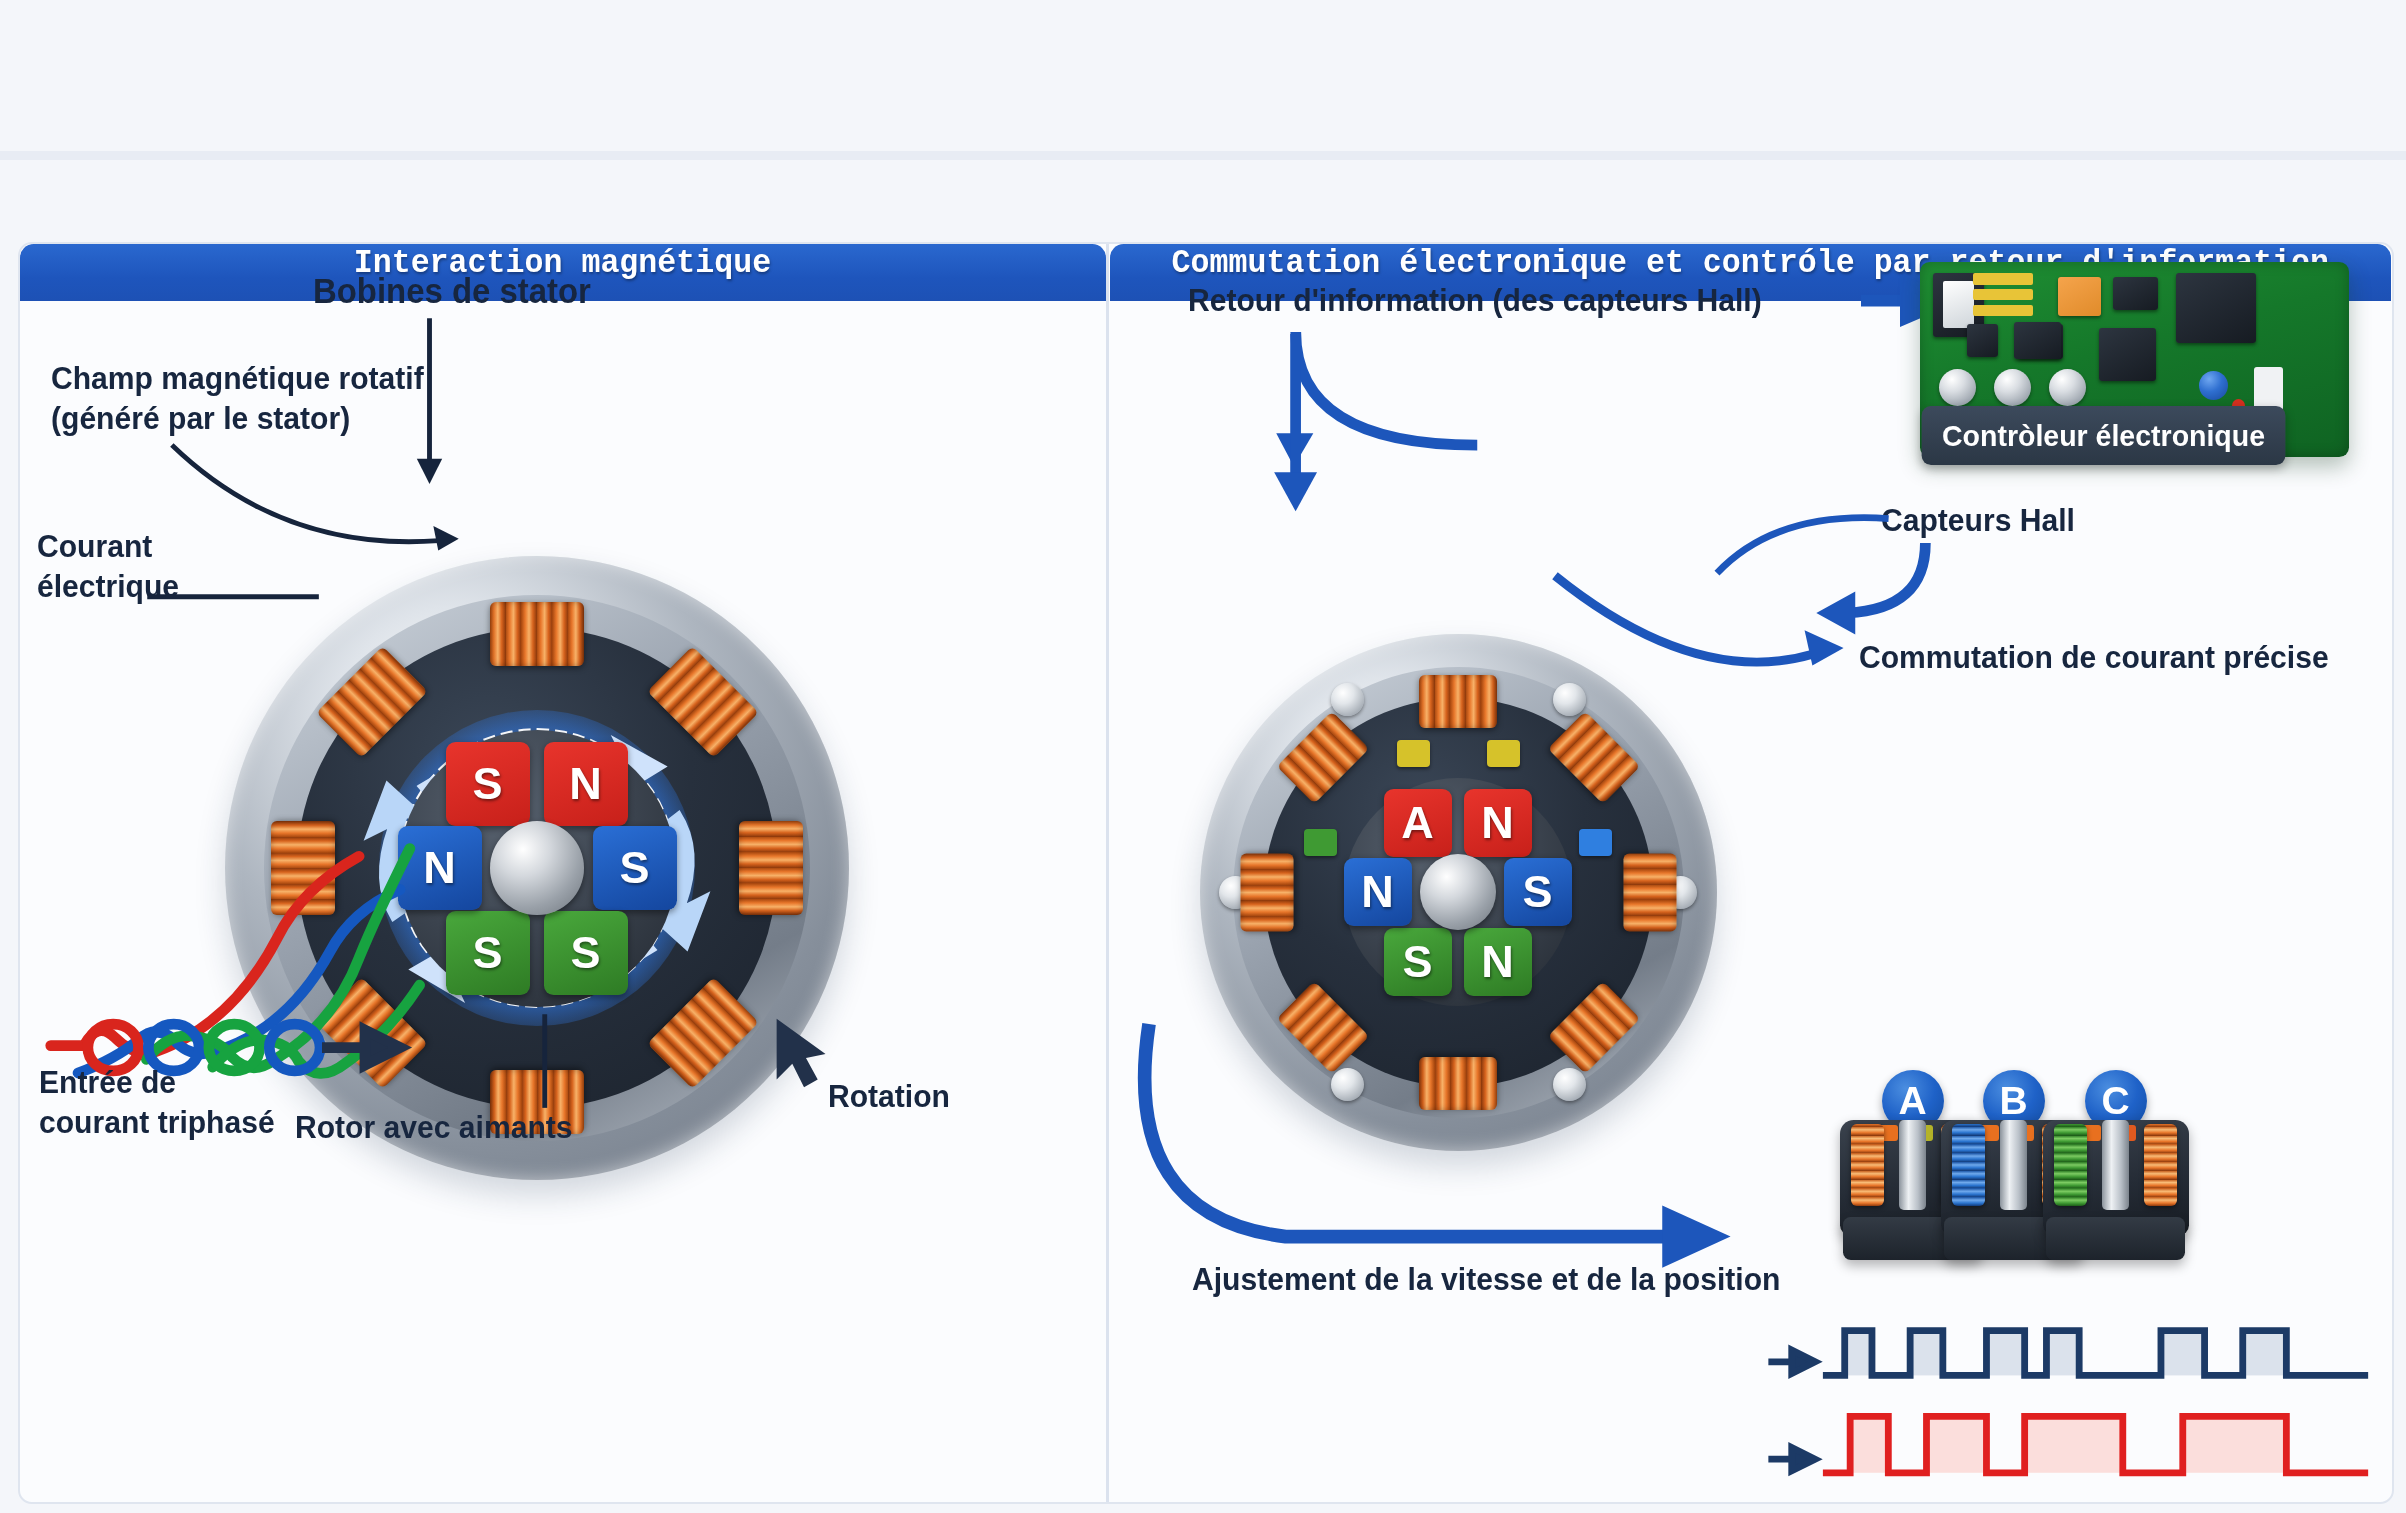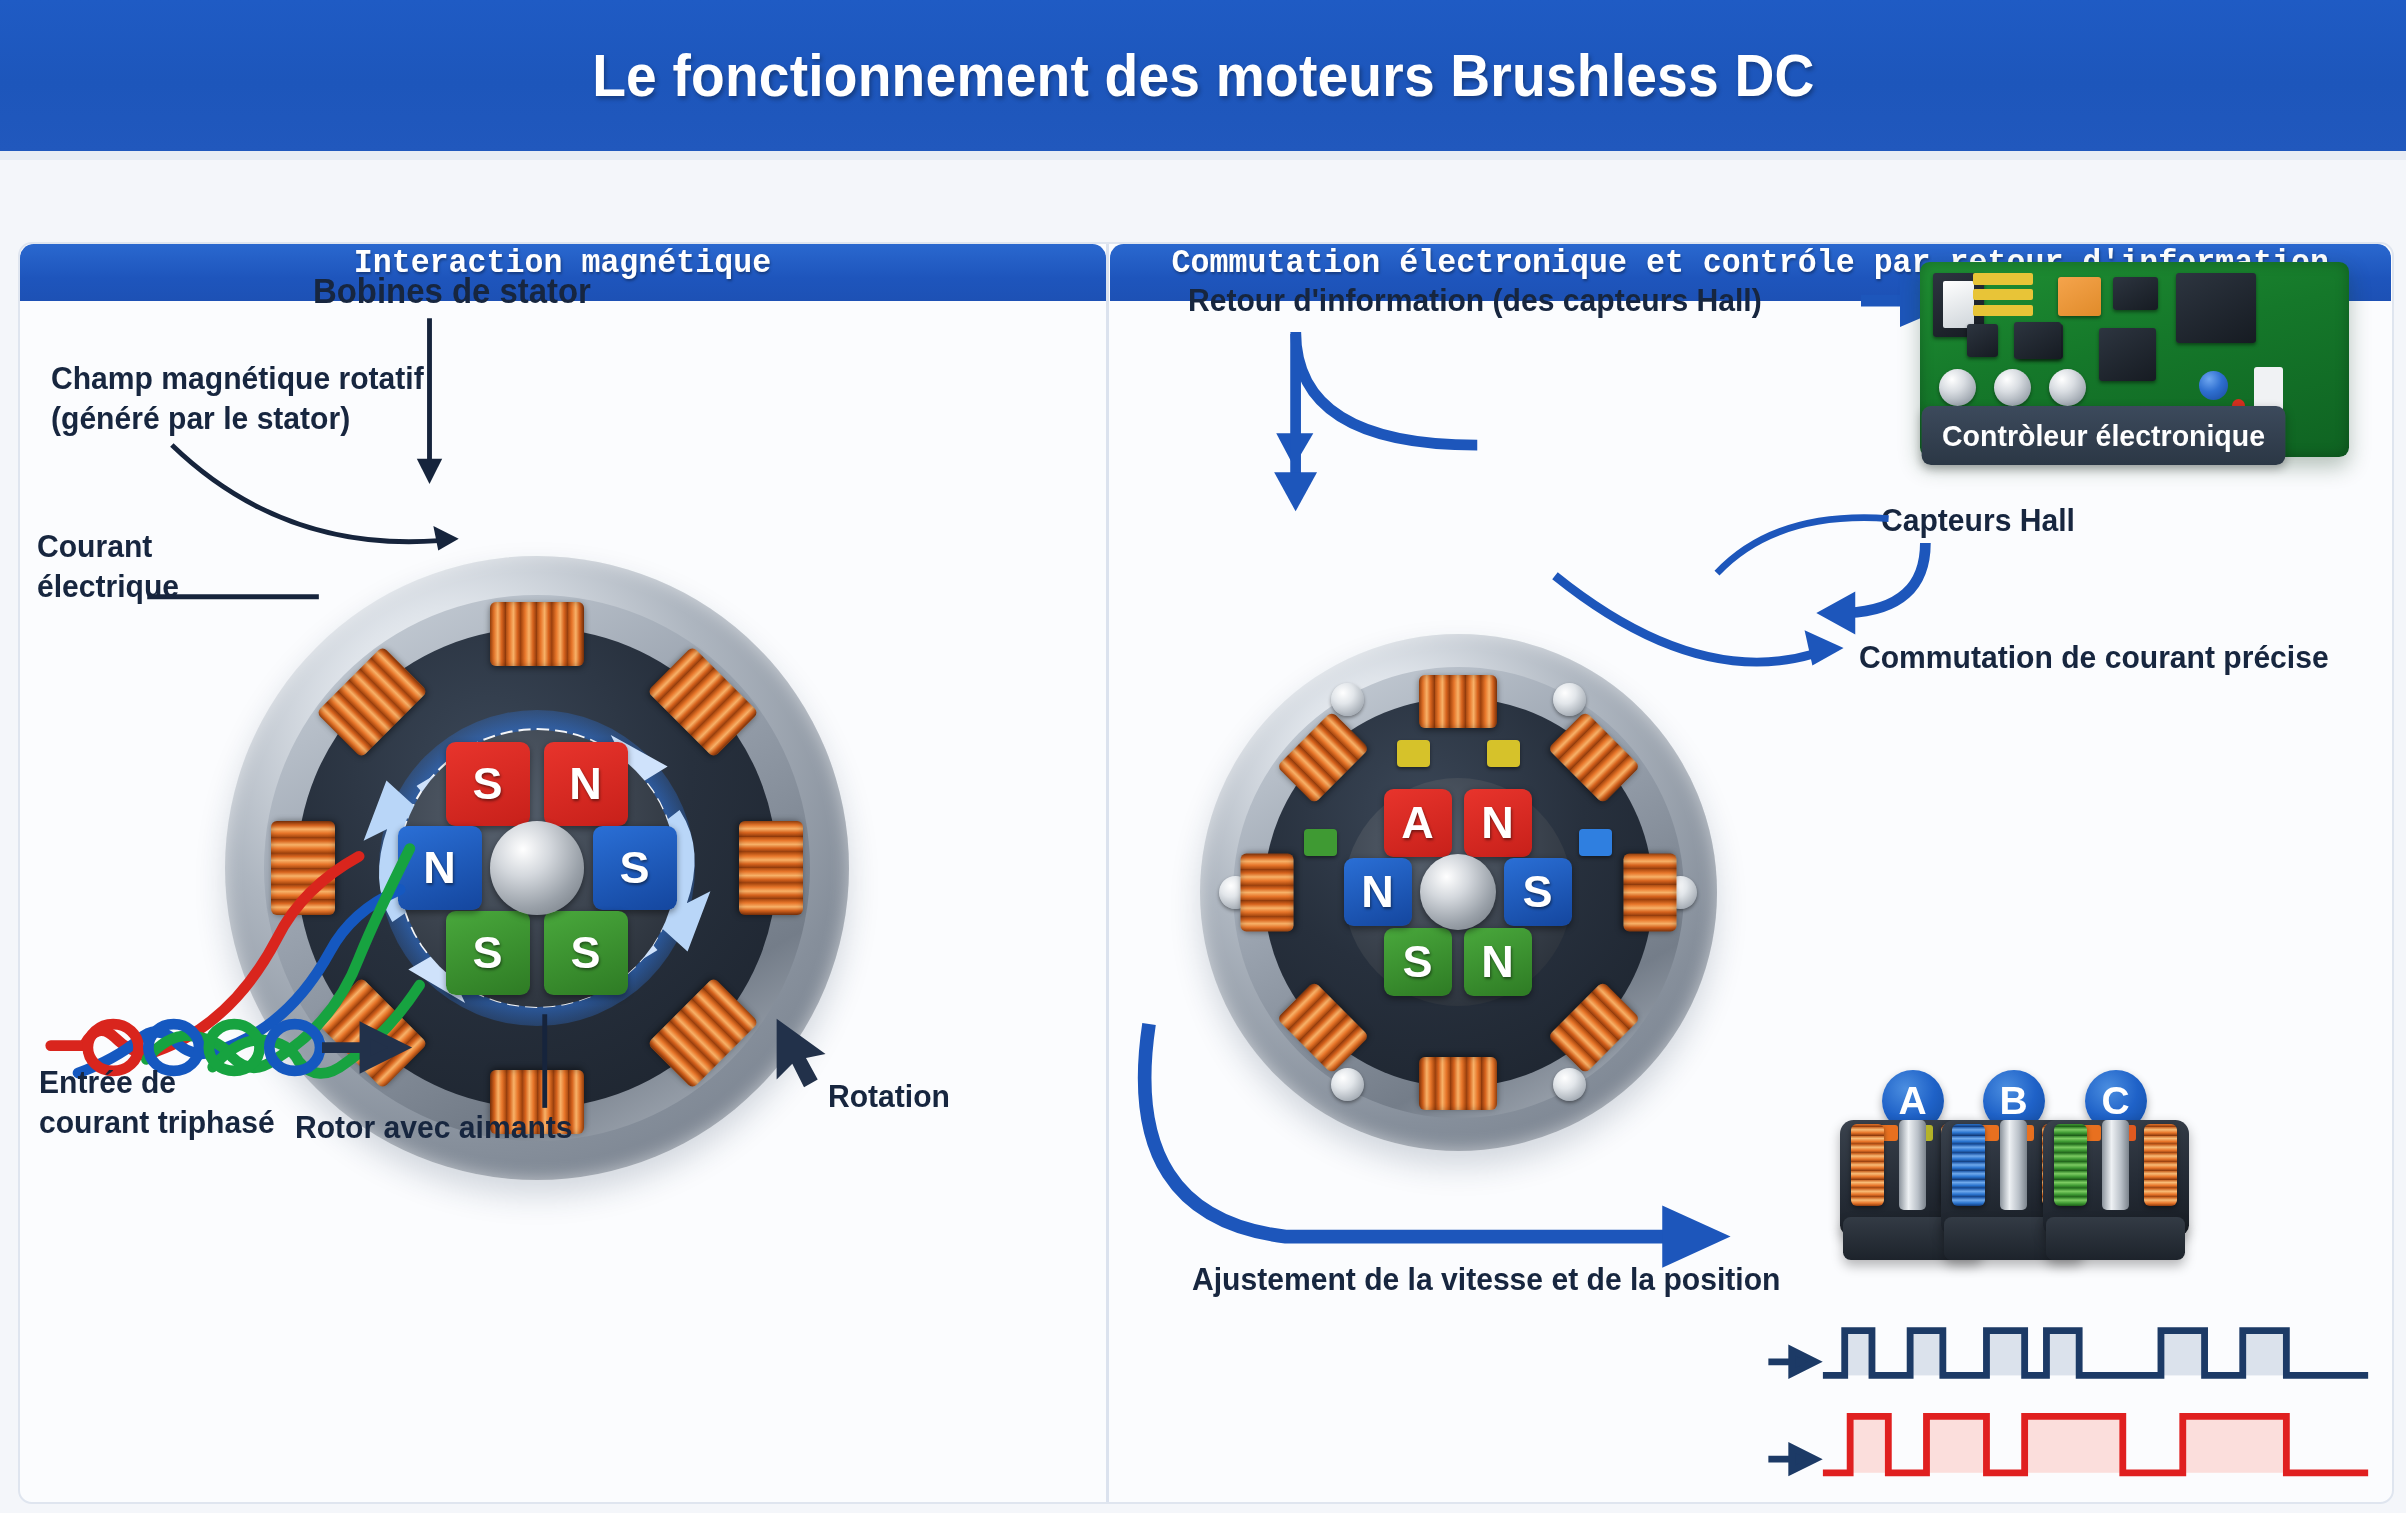--- a/index.html
+++ b/index.html
@@ -160,23 +160,20 @@
   }
 
   .wavewrap{position:absolute;}
   svg{overflow:visible;}
 </style>
 </head>
 <body>
 
 <div class="page">
 
-  <div class="titlebar">
-    <div class="title">Le fonctionnement des moteurs Brushless DC</div>
-  </div>
   <div class="title-underline"></div>
 
   <div class="canvas">
     <div class="divider"></div>
 
     <div class="phead" id="phead-left">
       <span>Interaction magnétique</span>
     </div>
 
     <div class="phead" id="phead-right">

